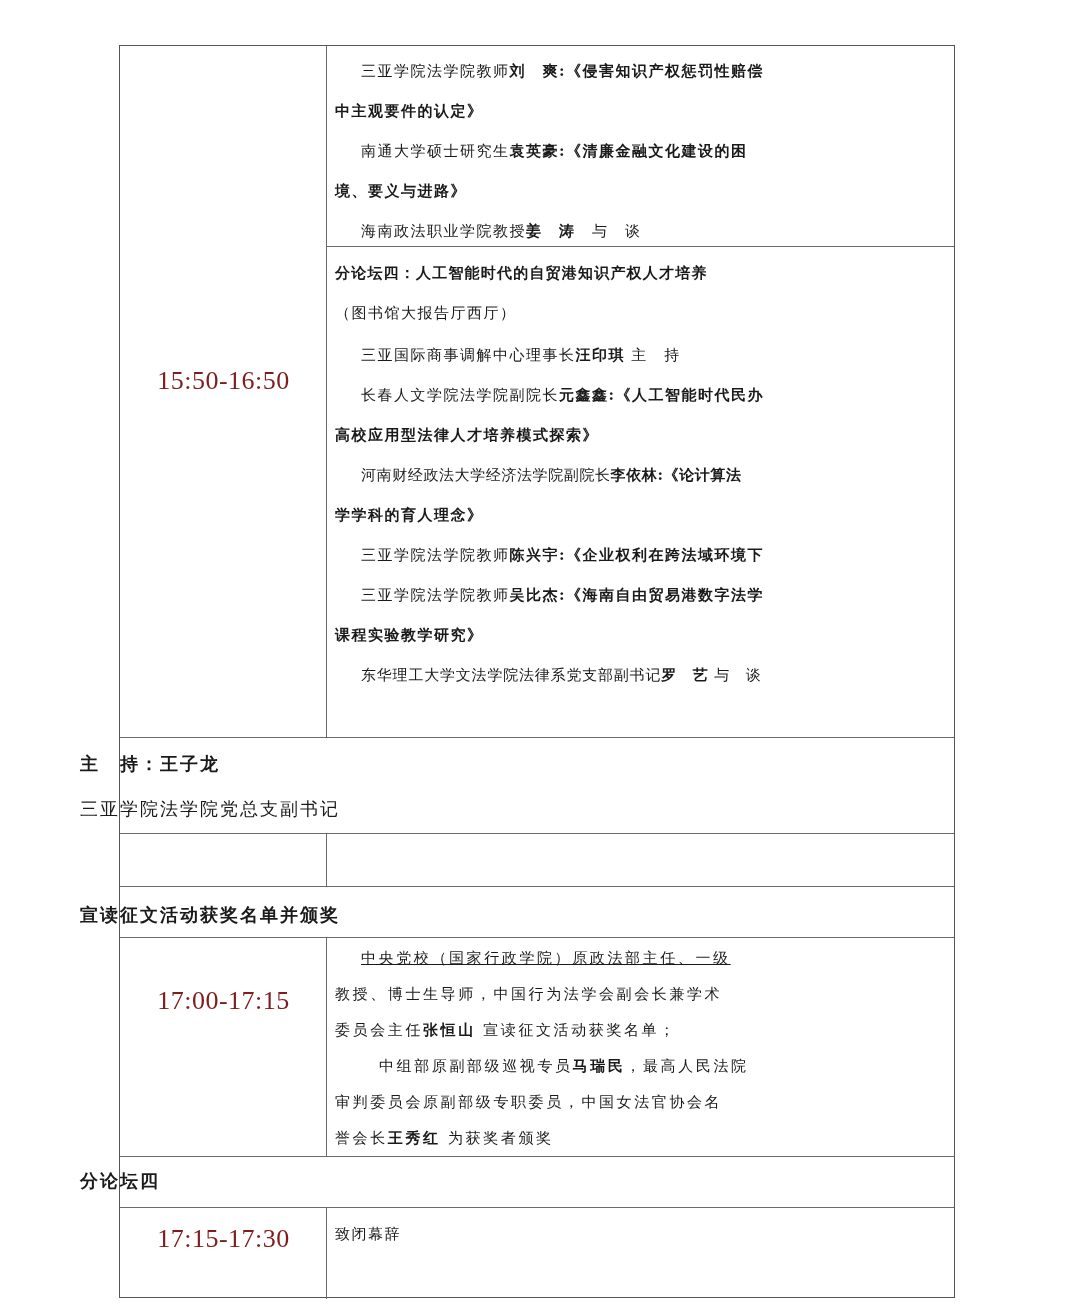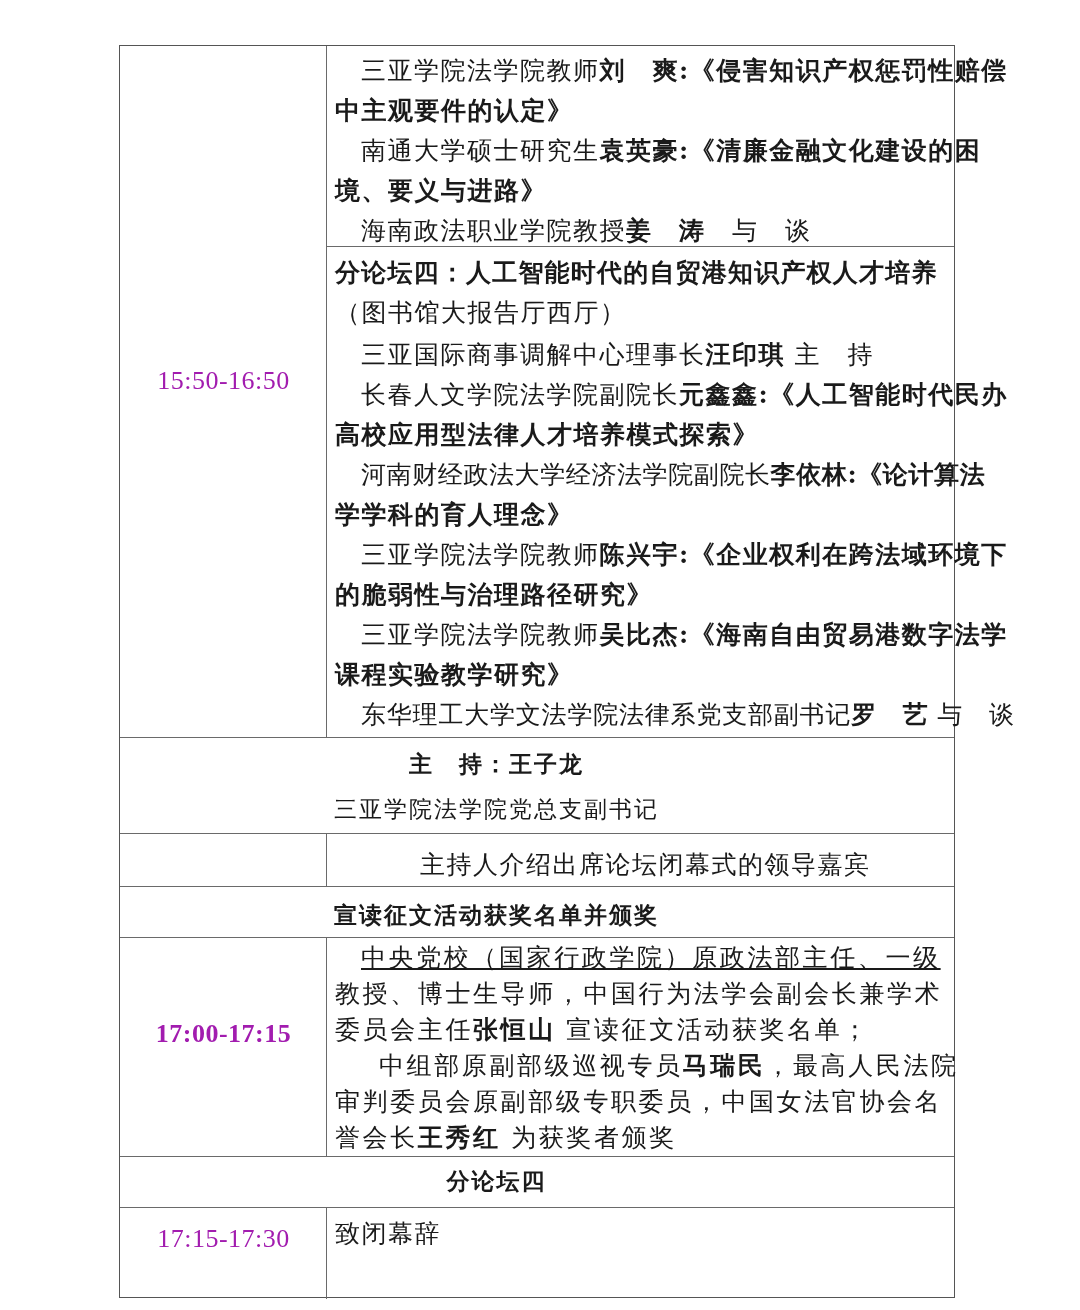--- a/index.html
+++ b/index.html
@@ -4,27 +4,27 @@
 <style>
   html, body { margin: 0; padding: 0; background: #ffffff; }
   body { width: 1080px; height: 1310px; position: relative; overflow: hidden;
          font-family: "DejaVu Serif", "Liberation Serif", serif; color: #1a1a1a; }
   .tbl { position: absolute; left: 119px; top: 45px; width: 836px; height: 1253px;
          border: 1.5px solid #555; box-sizing: border-box; }
   .hline { position: absolute; height: 0; border-top: 1.5px solid #6a6a6a; }
   .vline { position: absolute; width: 0; border-left: 1.5px solid #6a6a6a; }
   .time { position: absolute; left: 0; width: 207px; text-align: center;
           font-family: "Liberation Serif", "DejaVu Serif", serif; font-size: 26px;
-          letter-spacing: 0.5px; color: #a21caf; }
-  .cell { position: absolute; left: 215px; width: 615px; font-size: 25px;
+          letter-spacing: 0.5px; color: #7f1d1d; }
+  .cell { position: absolute; left: 215px; width: 615px; font-size: 15px;
           line-height: 40px; letter-spacing: 1.5px; }
   .line { white-space: nowrap; height: 40px; }
   .ind { padding-left: 26px; }
   .b { font-weight: bold; }
-  .full { position: absolute; left: 0; width: 833px; text-align: center; font-size: 23px; letter-spacing: 2px; }
+  .full { position: absolute; left: 0; width: 833px; text-align: left; font-size: 18px; letter-spacing: 2px; }
 </style>
 </head>
 <body>
 
 <div class="tbl">
 
   <div class="vline" style="left:206px; top:0; height:691px;"></div>
   <div class="vline" style="left:206px; top:787px; height:53px;"></div>
   <div class="vline" style="left:206px; top:891px; height:219px;"></div>
   <div class="vline" style="left:206px; top:1161px; height:92px;"></div>
@@ -49,34 +49,32 @@
 
   <div class="cell" style="top:207px;">
     <div class="line b" style="letter-spacing:1.2px;">分论坛四：人工智能时代的自贸港知识产权人才培养</div>
     <div class="line" style="height:42px;">（图书馆大报告厅西厅）</div>
     <div class="line ind"><span>三亚国际商事调解中心理事长</span><span class="b">汪印琪</span> <span>主　持</span></div>
     <div class="line ind"><span>长春人文学院法学院副院长</span><span class="b">元鑫鑫</span><span class="b">:《人工智能时代民办</span></div>
     <div class="line b">高校应用型法律人才培养模式探索》</div>
     <div class="line ind" style="letter-spacing:0.6px;"><span>河南财经政法大学经济法学院副院长</span><span class="b">李依林</span><span class="b">:《论计算法</span></div>
     <div class="line b">学学科的育人理念》</div>
     <div class="line ind"><span>三亚学院法学院教师</span><span class="b">陈兴宇</span><span class="b">:《企业权利在跨法域环境下</span></div>
-    <div class="line b">的脆弱性与治理路径研究》</div>
     <div class="line ind"><span>三亚学院法学院教师</span><span class="b">吴比杰</span><span class="b">:《海南自由贸易港数字法学</span></div>
     <div class="line b">课程实验教学研究》</div>
     <div class="line ind" style="letter-spacing:0.8px;"><span>东华理工大学文法学院法律系党支部副书记</span><span class="b">罗　艺</span> <span>与　谈</span></div>
   </div>
 
   <div class="full b" style="top:700px; line-height:36px; left:-40px;">主　持：王子龙</div>
   <div class="full" style="top:745px; line-height:36px; left:-40px;">三亚学院法学院党总支副书记</div>
 
-  <div class="cell" style="top:799px; left:300px; width:520px;">主持人介绍出席论坛闭幕式的领导嘉宾</div>
 
   <div class="full b" style="top:851px; line-height:36px; left:-40px;">宣读征文活动获奖名单并颁奖</div>
 
-  <div class="time" style="top:973px;font-weight:bold;">17:00-17:15</div>
+  <div class="time" style="top:940px;">17:00-17:15</div>
   <div class="cell" style="top:894px; line-height:36px; letter-spacing:2.6px;">
     <div class="line ind" style="height:36px;text-decoration:underline;">中央党校（国家行政学院）原政法部主任、一级</div>
     <div class="line" style="height:36px;">教授、博士生导师，中国行为法学会副会长兼学术</div>
     <div class="line" style="height:36px;"><span>委员会主任</span><span class="b">张恒山</span><span> 宣读征文活动获奖名单；</span></div>
     <div class="line" style="height:36px; padding-left:44px;"><span>中组部原副部级巡视专员</span><span class="b">马瑞民</span><span>，最高人民法院</span></div>
     <div class="line" style="height:36px;">审判委员会原副部级专职委员，中国女法官协会名</div>
     <div class="line" style="height:36px;"><span>誉会长</span><span class="b">王秀红</span><span> 为获奖者颁奖</span></div>
   </div>
 
   <div class="full b" style="top:1117px; line-height:36px; left:-40px;">分论坛四</div>

